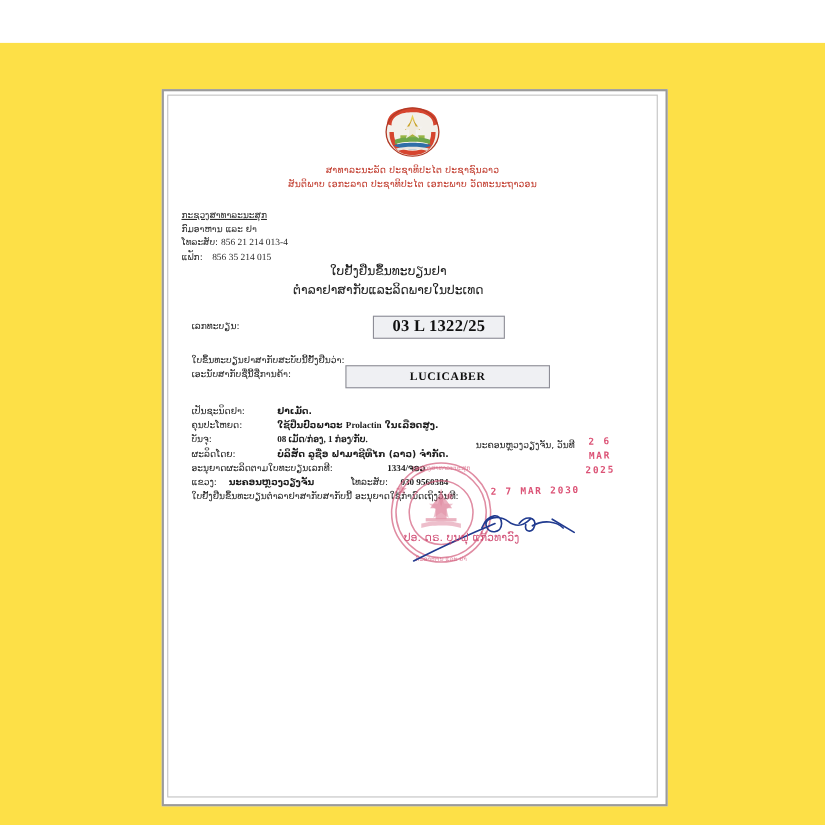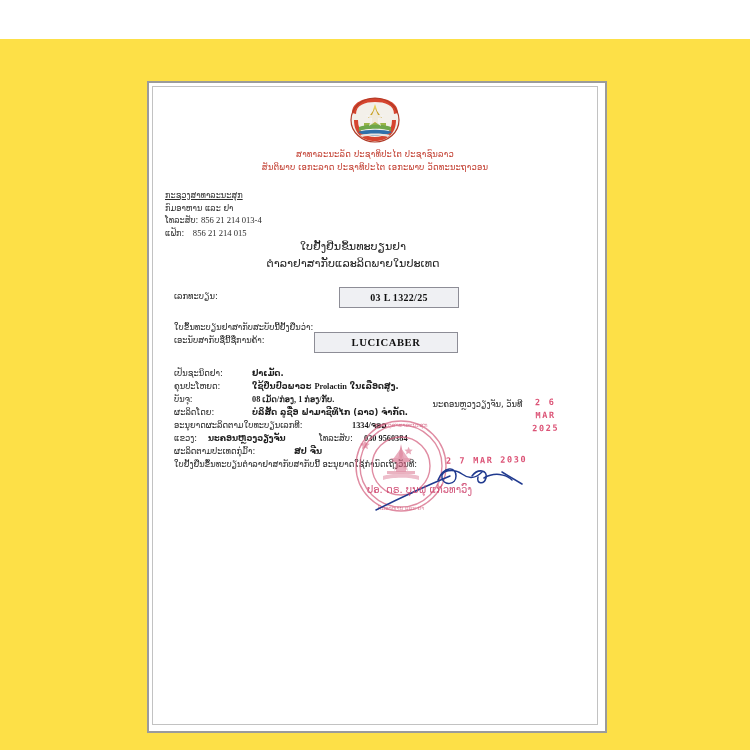--- a/index.html
+++ b/index.html
@@ -53,22 +53,22 @@
   .row{position:relative;min-height:12px;line-height:13.4px;margin-bottom:1px;}
   .lat{font-family:"Liberation Serif",serif;}
 
   
   .boxrow{position:relative;height:22px;}
   .box{
     position:absolute;border:1px solid #8d8d96;background:#eff0f3;
     text-align:center;font-family:"Liberation Serif",serif;font-weight:bold;
     color:#101010;box-sizing:border-box;
   }
-  #box-regno{left:165px;top:-4px;width:120px;height:21px;line-height:19px;font-size:10px;letter-spacing:.3px;}
-  #box-brand{left:140px;top:-3px;width:144px;height:21px;line-height:19px;font-size:10.6px;letter-spacing:.6px;}
+  #box-regno{left:165px;top:-4px;width:120px;height:21px;line-height:19px;font-size:15px;letter-spacing:.3px;}
+  #box-brand{left:140px;top:-3px;width:186px;height:21px;line-height:19px;font-size:10.6px;letter-spacing:.6px;}
   #box-generic{left:108px;top:-3px;width:245px;height:21px;line-height:19px;font-size:9.4px;}
 
   .r-lbl{position:absolute;left:0;top:0;}
   .r-val{position:absolute;font-weight:bold;}
 
   
   .stampdate{
     position:absolute;color:#d9456b;font-family:"DejaVu Sans Mono","Liberation Mono",monospace;
     font-size:8.6px;font-weight:bold;letter-spacing:1.6px;
     transform:rotate(-1.2deg);opacity:.92;
@@ -121,21 +121,21 @@
 
     <div class="ministry">
       <div class="u">ກະຊວງສາທາລະນະສຸກ</div>
       <div>ກົມອາຫານ ແລະ ຢາ</div>
       <div class="nowrap">
         <span>ໂທລະສັບ:</span>
         <span class="lat">856 21 214 013-4</span>
       </div>
       <div class="nowrap">
         <span>ແຟັກ:</span>
-        <span class="lat" style="margin-left:6px">856 21 214 015</span>
+        <span class="lat" style="margin-left:6px">856 35 214 015</span>
       </div>
     </div>
 
     <div class="title">
       <div>ໃບຢັ້ງຢືນຂຶ້ນທະບຽນຢາ</div>
       <div>ຕຳລາຢາສາກັບແລະລິດພາຍໃນປະເທດ</div>
     </div>
 
     <div class="body">
 
@@ -181,24 +181,20 @@
       </div>
 
 
       <div class="row">
         <span class="r-lbl">ແຂວງ:</span>
         <span class="r-val" style="left:34px">ນະຄອນຫຼວງວຽງຈັນ</span>
         <span class="r-lbl" style="left:145px;font-weight:normal">ໂທລະສັບ:</span>
         <span class="r-val lat" style="left:190px">030 9560384</span>
       </div>
 
-      <div class="row">
-        <span class="r-lbl">ຜະລິດຕາມປະເທດກຸ່ມົ້າ:</span>
-        <span class="r-val" style="left:120px">ສປ ຈີນ</span>
-      </div>
 
       <div class="row" style="margin-top:1px">
         <span class="r-lbl">ໃບຢັ້ງຢືນຂຶ້ນທະບຽນຕຳລາຢາສາກັບສາກັບນີ້ ອະນຸຍາດໃຊ້ກຳນົດເຖິງວັນທີ:</span>
         <span class="stampdate" style="left:272px;top:-4px">2 7 MAR 2030</span>
       </div>
     </div>
 
     <div class="sign-block">
       <div style="position:relative;">
         <span>ນະຄອນຫຼວງວຽງຈັນ, ວັນທີ</span>

